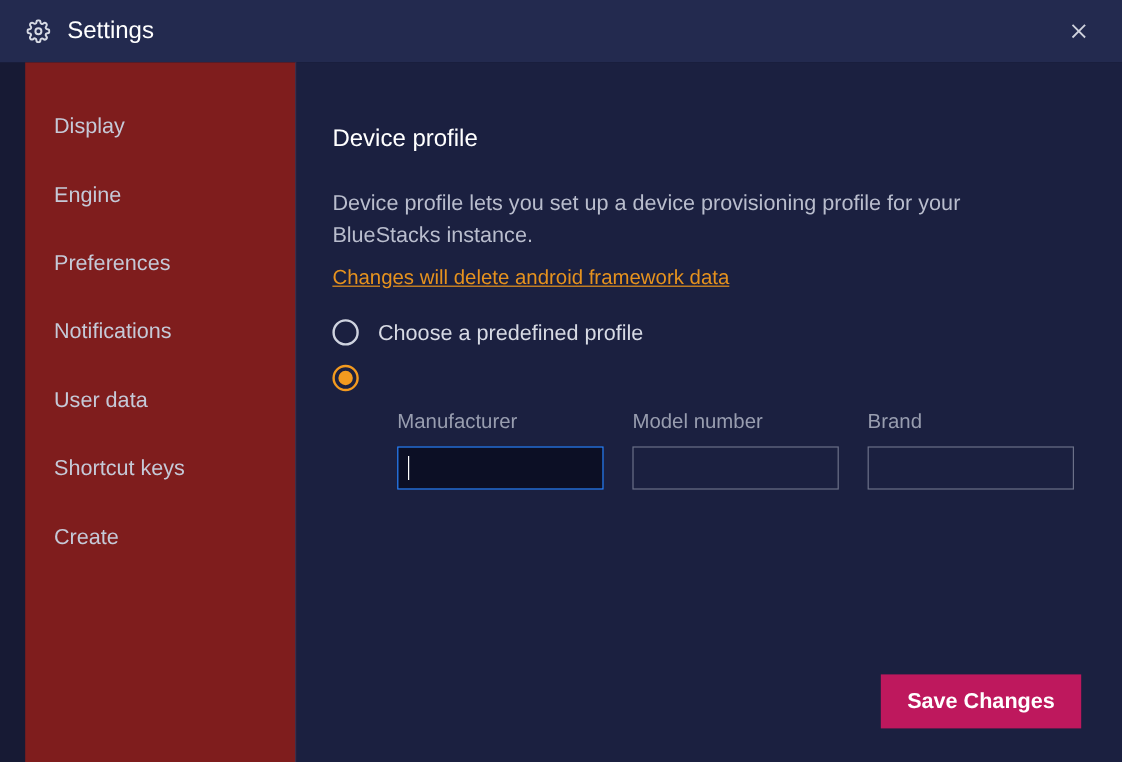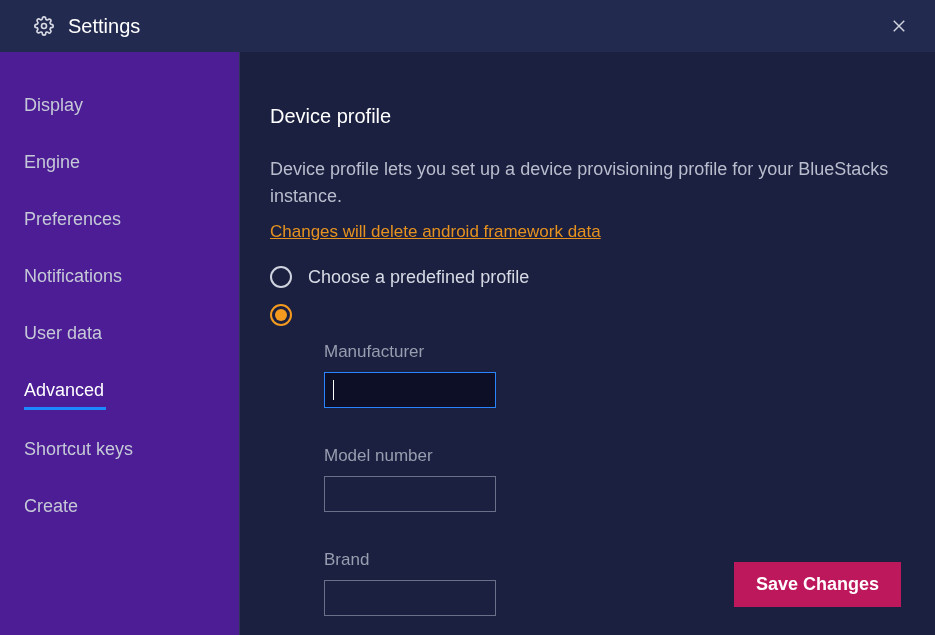--- a/index.html
+++ b/index.html
@@ -7,33 +7,34 @@
   body {
     font-family: "Segoe UI", Arial, sans-serif;
     background: #1e2340;
     color: #cfd3df;
   }
   .window { width: 935px; height: 635px; display: flex; flex-direction: column; }
   .titlebar {
     height: 52px;
     display: flex;
     align-items: center;
-    padding: 0 22px 0 34px;
+    padding: 0 22px 0 22px;
     background: #232a4f;
   }
   .titlebar .gear { width: 20px; height: 20px; display: inline-flex; align-items: center; justify-content: center; margin-right: 14px; }
   .titlebar .title { color: #ffffff; font-size: 20px; font-weight: 400; }
   .titlebar .spacer { flex: 1; }
   .titlebar .close { width: 28px; height: 28px; display: inline-flex; align-items: center; justify-content: center; color: #d0d3de; cursor: pointer; }
   .body { flex: 1; display: flex; background: #171a34; }
   .sidebar {
     width: 240px;
     border-right: 1px solid #2f3556;
     padding: 32px 0 0 0;
-    background: #4c1d95;
+    background: #7f1d1d;
+    margin-left: 21px;
   }
   .nav-item {
     padding: 11px 24px;
     font-size: 18px;
     color: #c5c9d7;
     cursor: pointer;
     display: inline-block;
     margin-bottom: 14px;
   }
   .nav-item.active {
@@ -61,21 +62,21 @@
     width: 22px; height: 22px; border-radius: 50%;
     border: 2px solid #cfd3df; margin-right: 16px;
     display: inline-flex; align-items: center; justify-content: center;
     flex-shrink: 0;
   }
   .radio.selected { border-color: #f39a1f; }
   .radio.selected::after {
     content: ""; width: 12px; height: 12px; border-radius: 50%; background: #f39a1f;
   }
   .radio-label { color: #d7dae4; font-size: 18px; }
-  .fields { display: flex; gap: 38px; margin-left: 54px; margin-top: 14px; flex-direction: column; }
+  .fields { display: flex; gap: 24px; margin-left: 54px; margin-top: 14px; }
   .field { display: flex; flex-direction: column; }
   .field-label { color: #989daf; font-size: 17px; margin-bottom: 10px; }
   .field-input {
     width: 172px; height: 36px;
     background: transparent;
     border: 1px solid #6b7088;
     color: #ffffff;
     font-size: 15px;
     padding: 0 8px;
     outline: none;
@@ -127,21 +128,20 @@
 
   <div class="body">
 
     <div class="sidebar">
       <div class="nav-wrap">
         <div class="nav-item">Display</div>
         <div class="nav-item">Engine</div>
         <div class="nav-item">Preferences</div>
         <div class="nav-item">Notifications</div>
         <div class="nav-item">User data</div>
-        <div class="nav-item active">Advanced</div>
         <div class="nav-item">Shortcut keys</div>
         <div class="nav-item">Create</div>
       </div>
     </div>
 
     <div class="content">
       <div class="section-title">Device profile</div>
       <div class="section-desc">Device profile lets you set up a device provisioning profile for your BlueStacks instance.</div>
       <div class="warning">Changes will delete android framework data</div>
 

